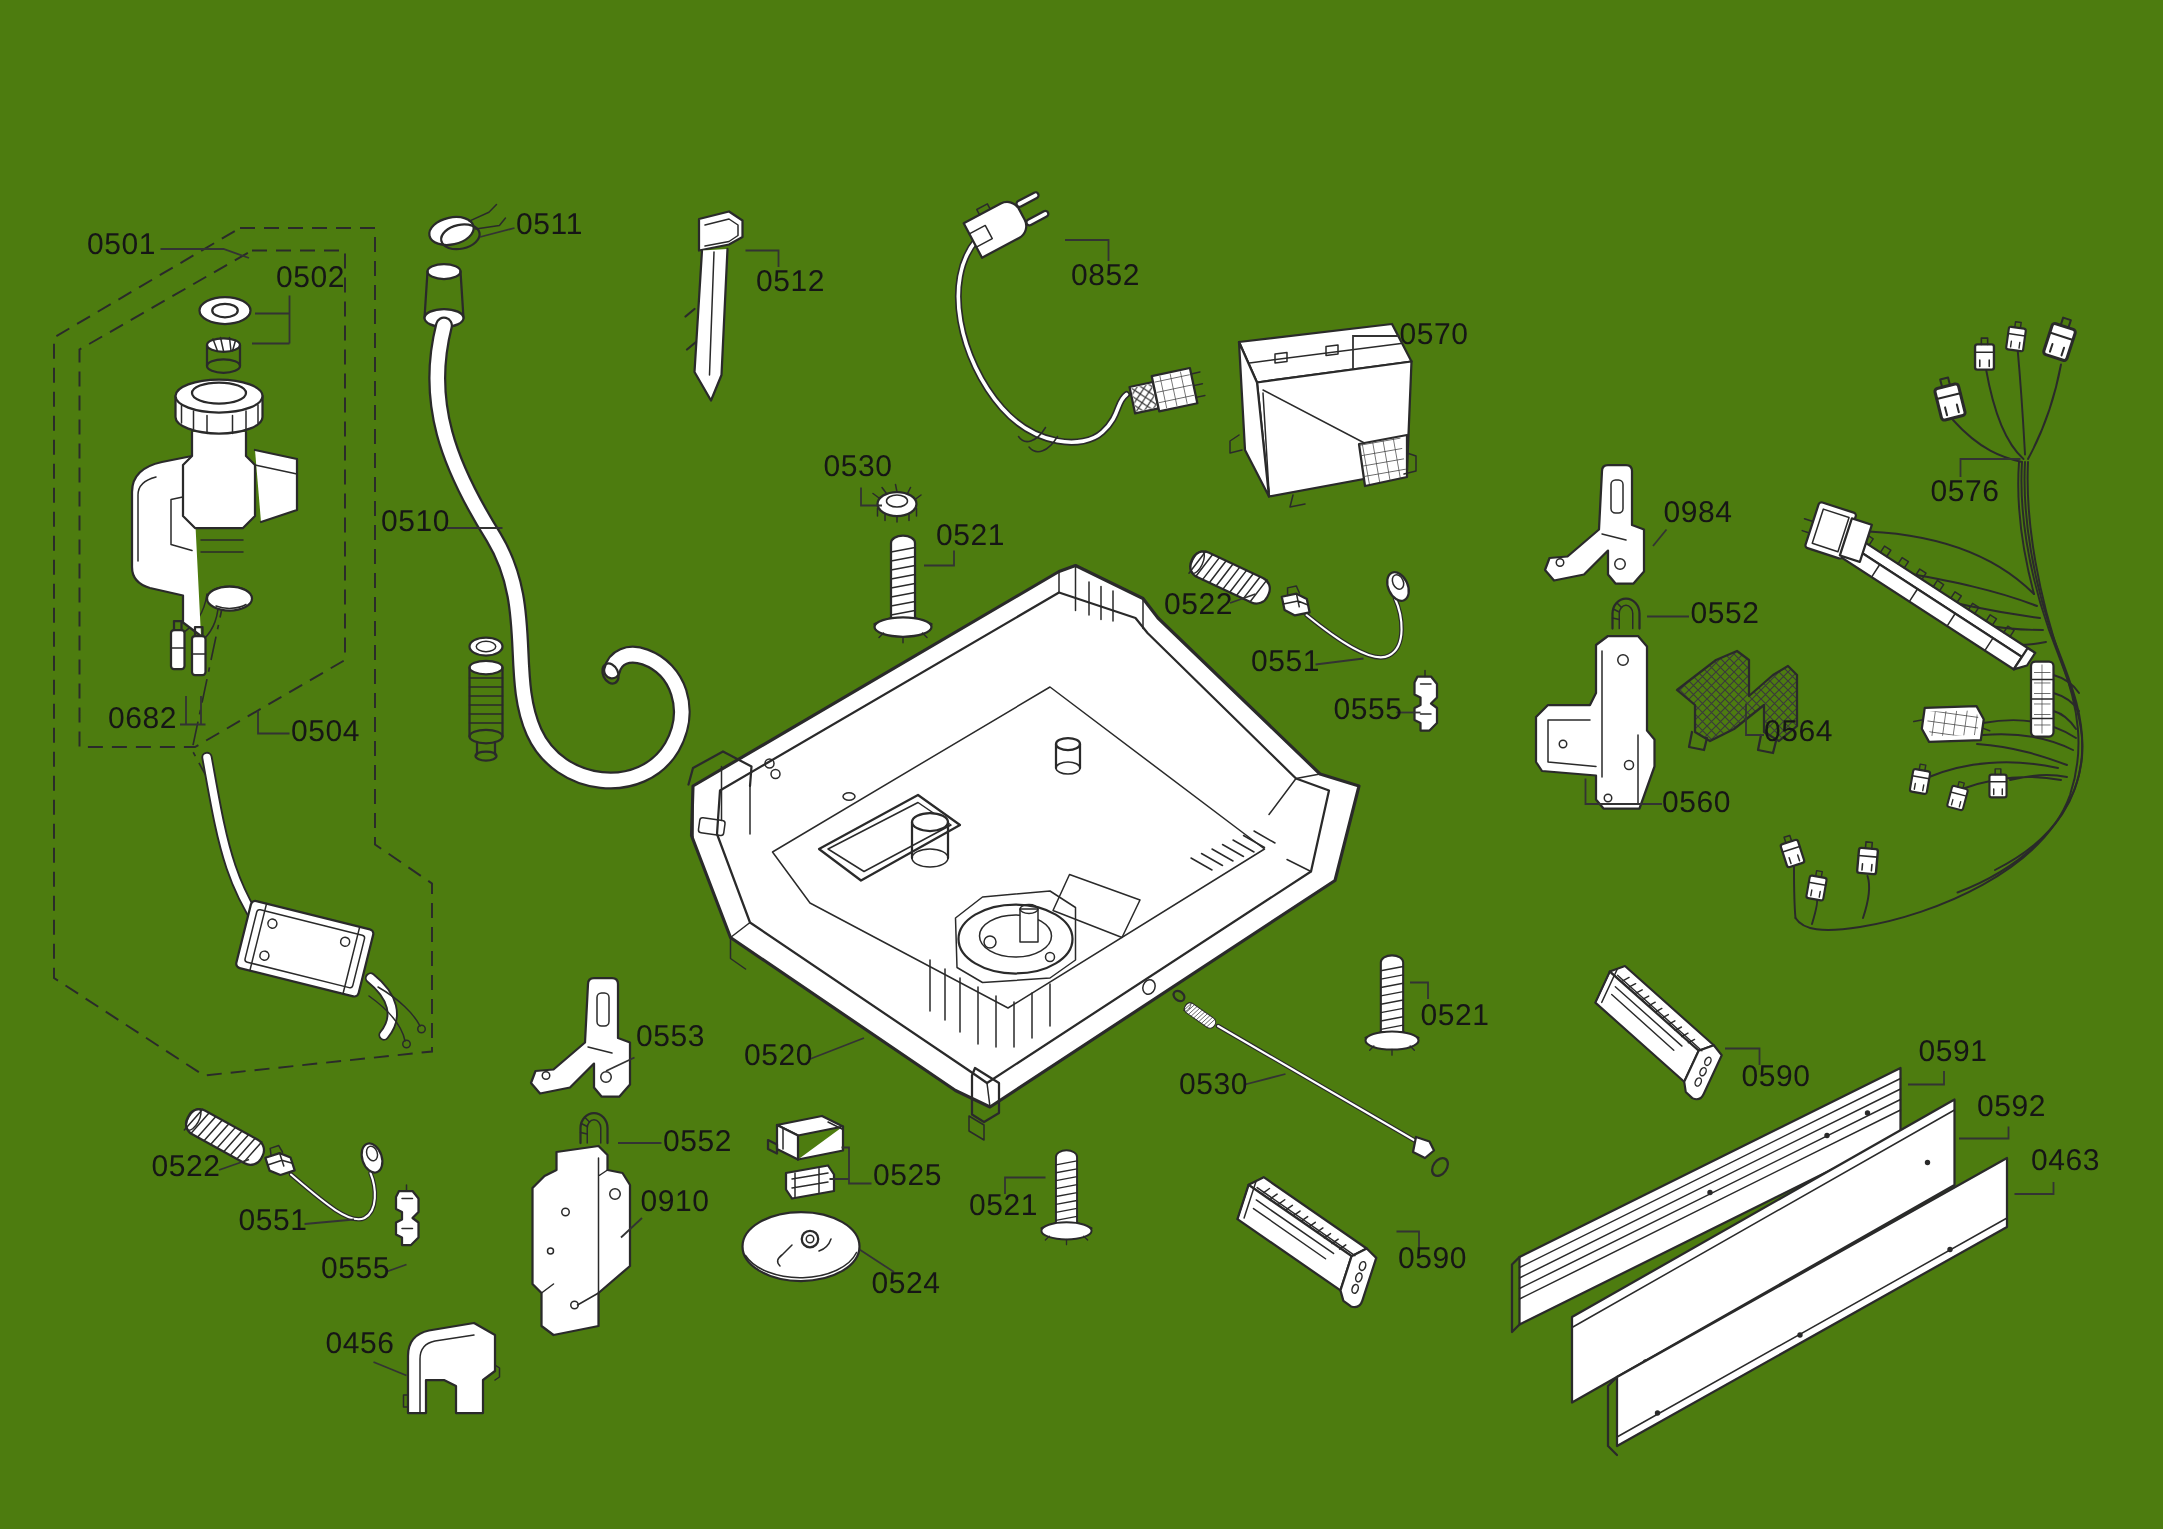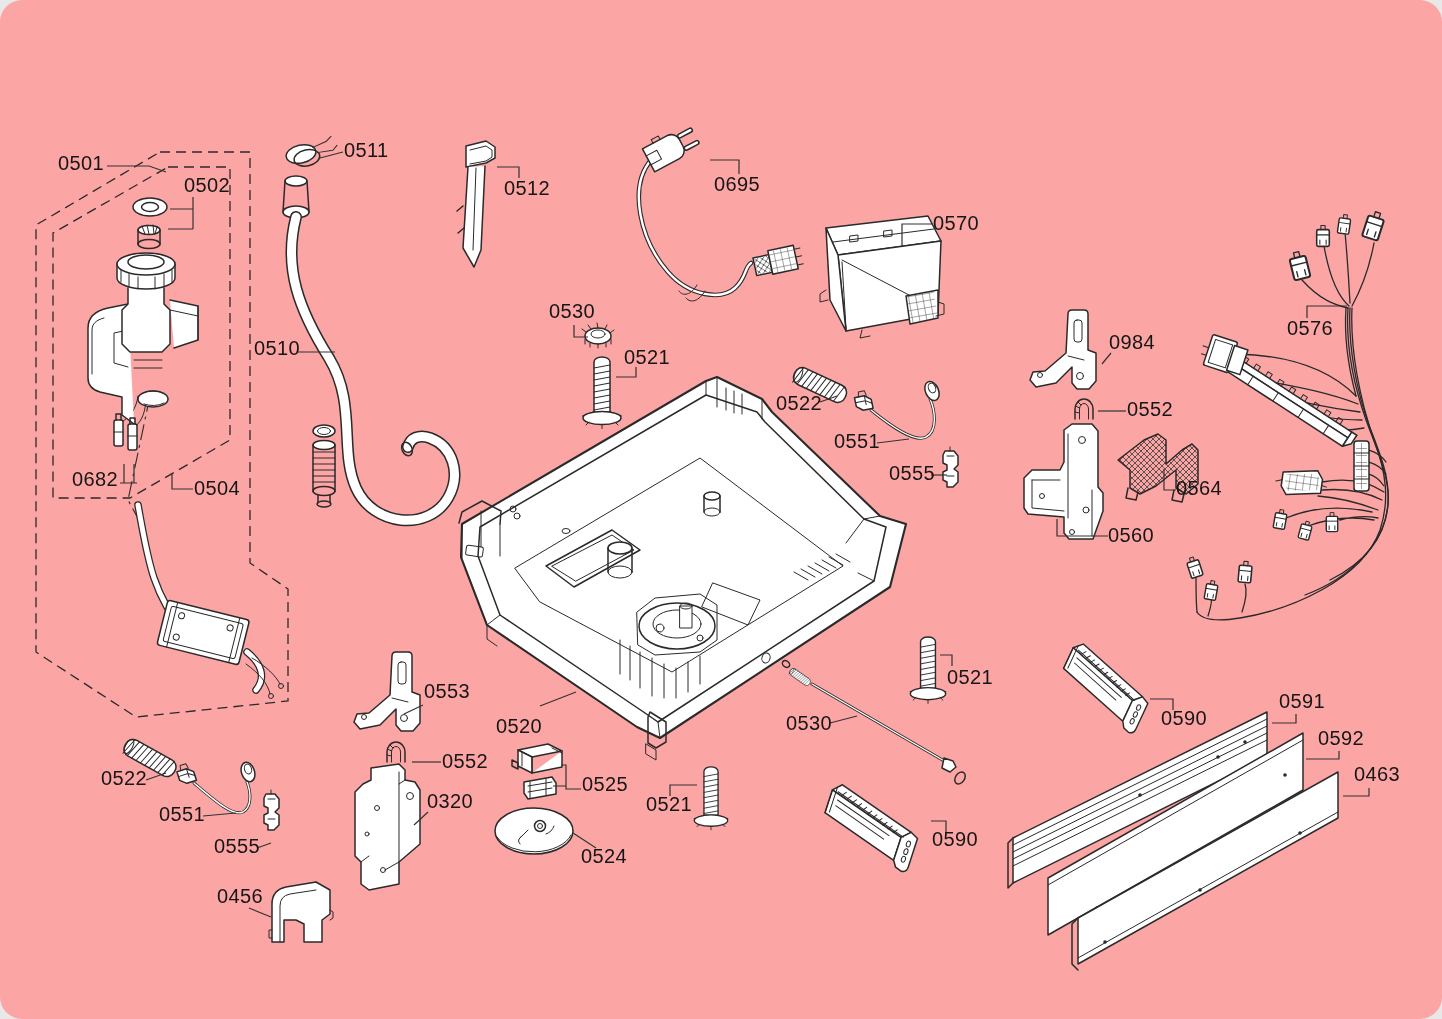--- a/index.html
+++ b/index.html
@@ -1,17 +1,17 @@
 <!DOCTYPE html>
 <html><head>
 <meta charset="utf-8">
 <style>
   html,body{margin:0;padding:0;background:#e8e8e8;}
-  #page{position:relative;width:1442px;height:1019px;background:#fca5a5;overflow:hidden;
-        font-family:"Liberation Sans",sans-serif;border-radius:22px;}
+  #page{position:relative;width:1442px;height:1019px;background:#4d7c0f;overflow:hidden;
+        font-family:"Liberation Sans",sans-serif;}
   #art{position:absolute;left:0;top:0;width:1442px;height:1019px;}
   .callout{position:absolute;font-size:20px;line-height:1;color:#161616;letter-spacing:.4px;white-space:nowrap;}
   #footer{position:absolute;left:18px;top:976px;font-size:21px;color:#161616;letter-spacing:.2px;}
   
   .k  {stroke:#2a2a2a;fill:none;stroke-width:1.5;stroke-linecap:round;stroke-linejoin:round;}
   .k2 {stroke-width:2.1;}
   .kt {stroke-width:1;}
   .w  {fill:#ffffff;}
   .dsh{stroke:#2a2a2a;fill:none;stroke-width:1.3;stroke-dasharray:10 6;}
   .dd {stroke:#2a2a2a;fill:none;stroke-width:1.1;stroke-dasharray:16 5 3 5;}
@@ -460,35 +460,35 @@
   </g>
 </svg>
 
 <div class="callout" style="left:58px;top:153px">0501</div>
 <div class="callout" style="left:184px;top:175px">0502</div>
 <div class="callout" style="left:254px;top:338px">0510</div>
 <div class="callout" style="left:344px;top:140px">0511</div>
 <div class="callout" style="left:504px;top:178px">0512</div>
 <div class="callout" style="left:549px;top:301px">0530</div>
 <div class="callout" style="left:624px;top:347px">0521</div>
-<div class="callout" style="left:714px;top:174px">0695</div>
+<div class="callout" style="left:714px;top:174px">0852</div>
 <div class="callout" style="left:933px;top:213px">0570</div>
 <div class="callout" style="left:1287px;top:318px">0576</div>
 <div class="callout" style="left:1109px;top:332px">0984</div>
 <div class="callout" style="left:1127px;top:399px">0552</div>
 <div class="callout" style="left:1176px;top:478px">0564</div>
 <div class="callout" style="left:1108px;top:525px">0560</div>
 <div class="callout" style="left:72px;top:469px">0682</div>
 <div class="callout" style="left:194px;top:478px">0504</div>
 <div class="callout" style="left:424px;top:681px">0553</div>
-<div class="callout" style="left:496px;top:716px">0520</div>
+<div class="callout" style="left:496px;top:694px">0520</div>
 <div class="callout" style="left:442px;top:751px">0552</div>
 <div class="callout" style="left:101px;top:768px">0522</div>
 <div class="callout" style="left:159px;top:804px">0551</div>
-<div class="callout" style="left:427px;top:791px">0320</div>
+<div class="callout" style="left:427px;top:791px">0910</div>
 <div class="callout" style="left:214px;top:836px">0555</div>
 <div class="callout" style="left:217px;top:886px">0456</div>
 <div class="callout" style="left:582px;top:774px">0525</div>
 <div class="callout" style="left:581px;top:846px">0524</div>
 <div class="callout" style="left:646px;top:794px">0521</div>
 <div class="callout" style="left:776px;top:393px">0522</div>
 <div class="callout" style="left:834px;top:431px">0551</div>
 <div class="callout" style="left:889px;top:463px">0555</div>
 <div class="callout" style="left:786px;top:713px">0530</div>
 <div class="callout" style="left:947px;top:667px">0521</div>

